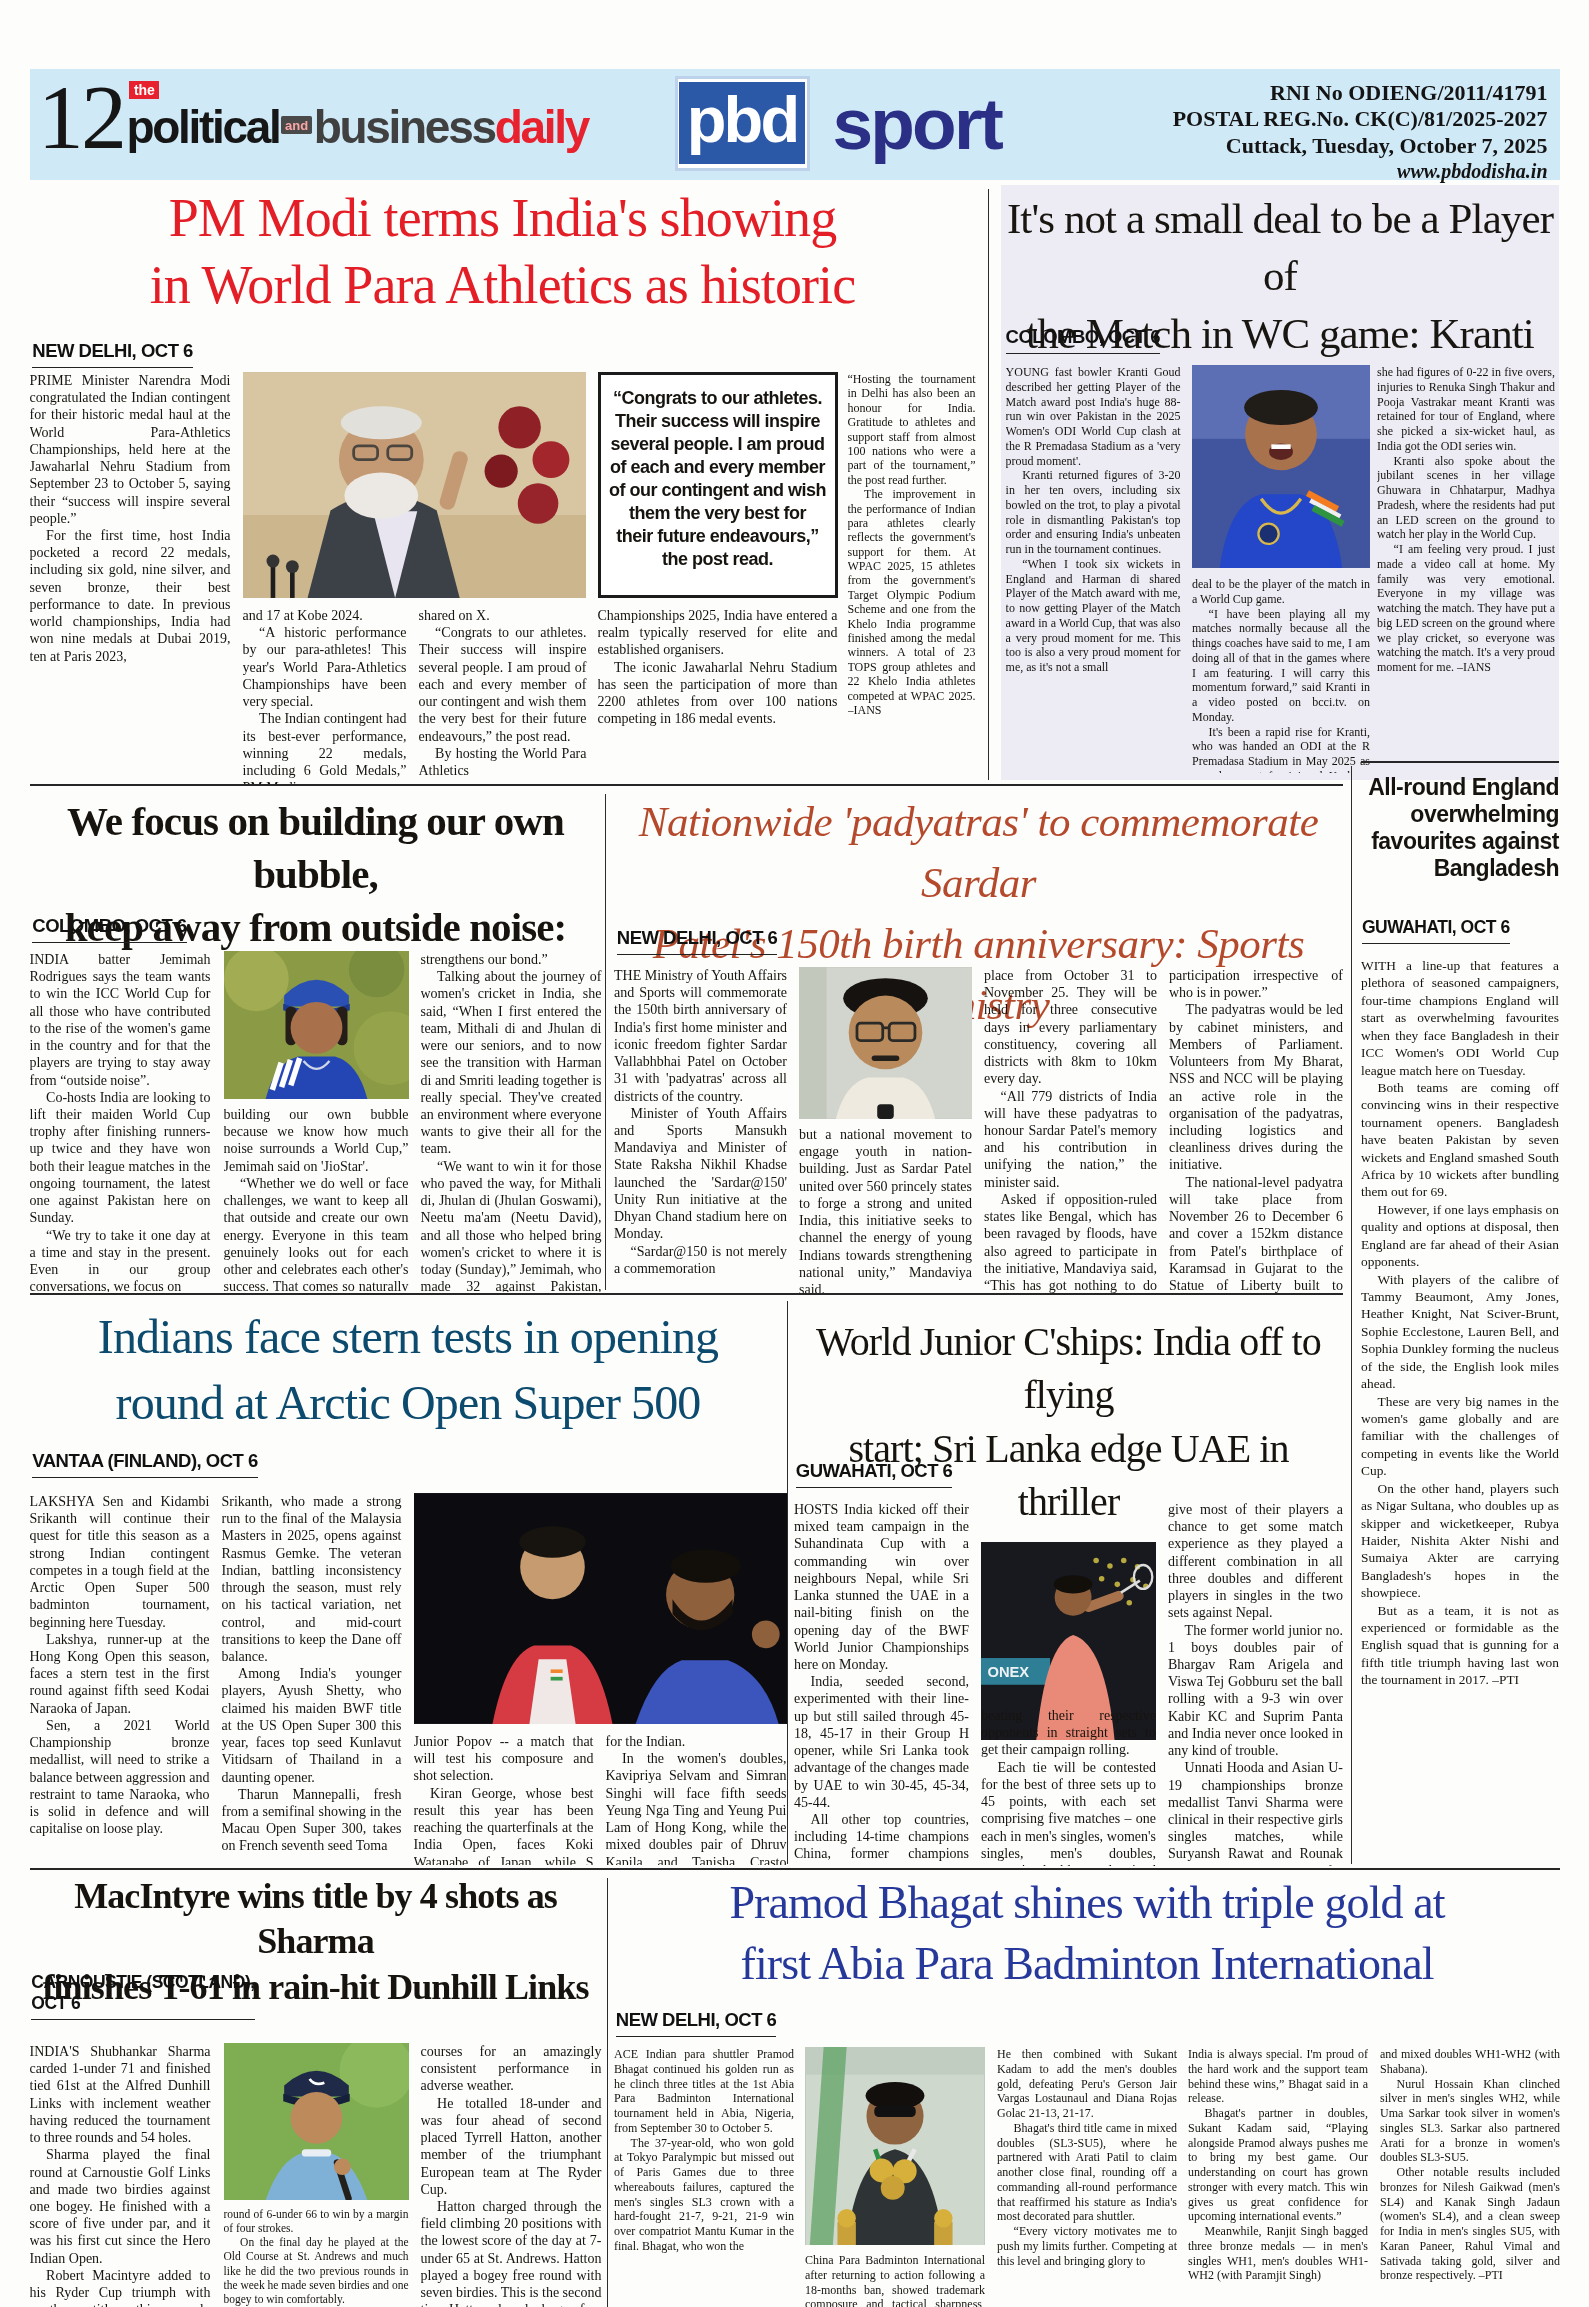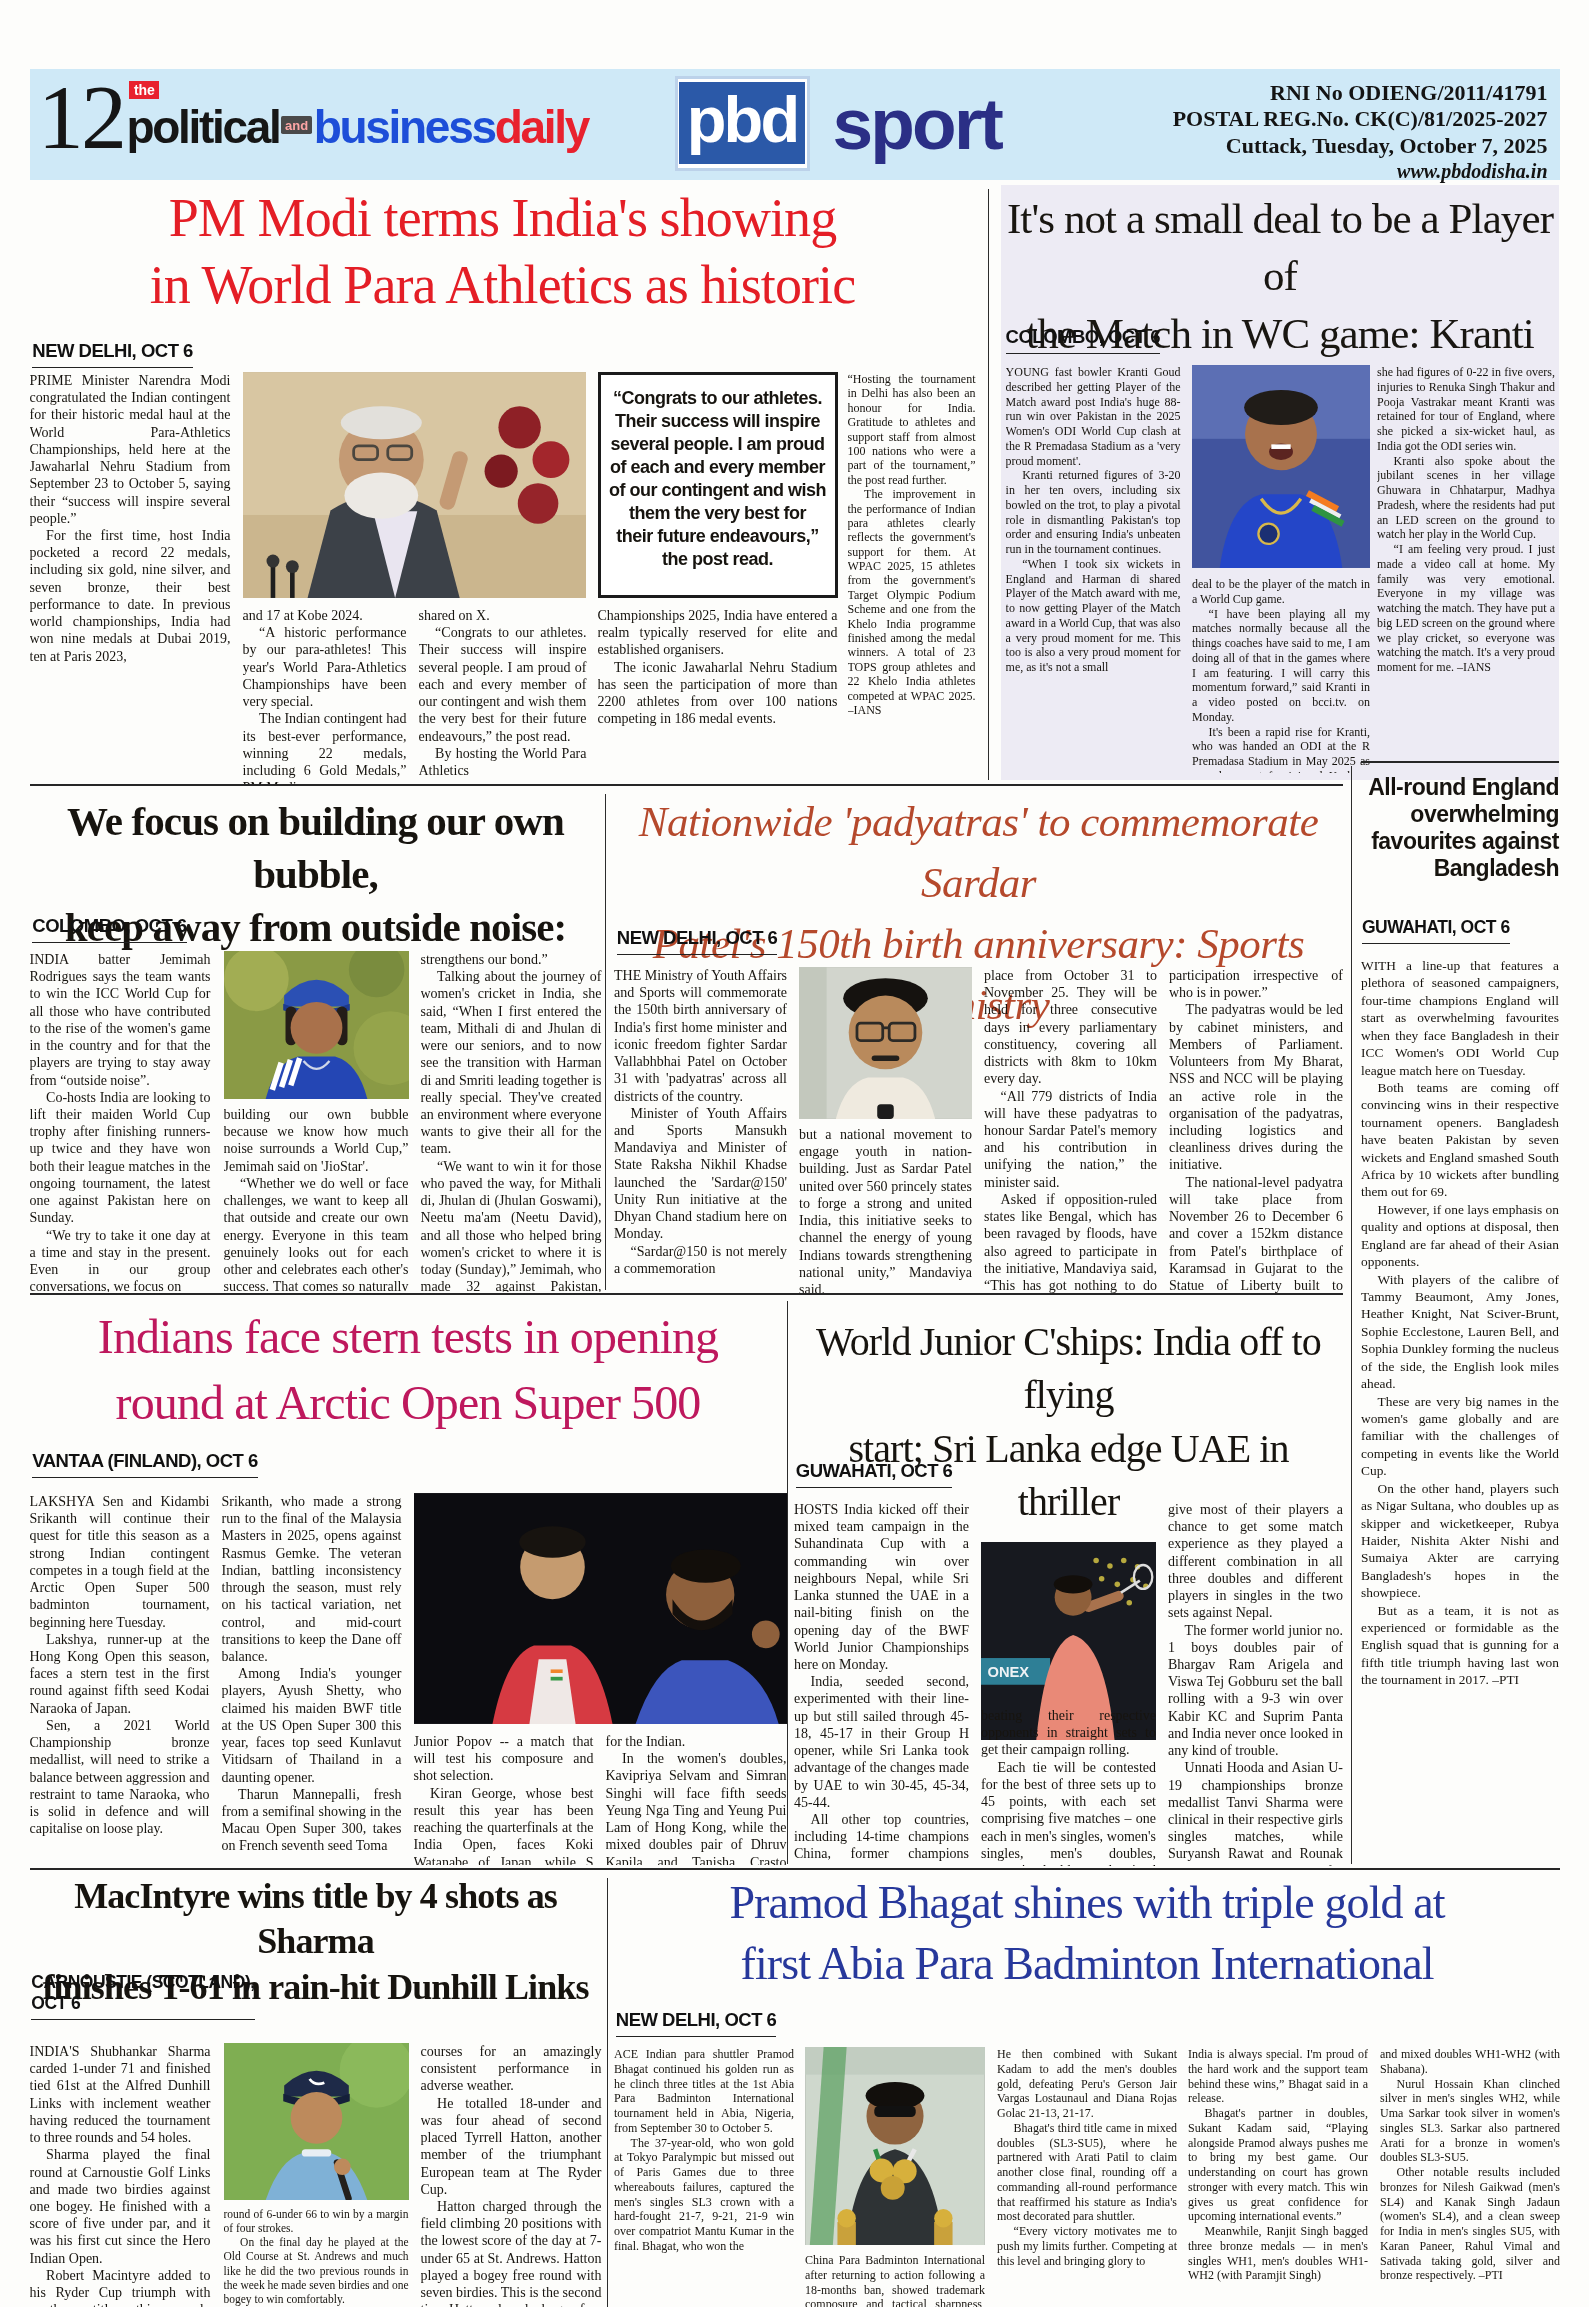--- a/index.html
+++ b/index.html
@@ -15,21 +15,21 @@
   .rule-v { position:absolute; background:#2c2c2c; width:1.4px; }
 
   
   #masthead { left:29.5px; top:69px; width:1530px; height:111px; background:#cfe9f7; }
   .page-num { position:absolute; left:8.3px; top:-5.5px; font-size:92px; font-weight:400; letter-spacing:-2.8px; color:#161616; }
   .paper-logo { position:absolute; left:97px; top:12px; }
   .logo-the { position:absolute; left:2.8px; top:0; background:#e8212e; color:#fff; font-family:"Liberation Sans",sans-serif; font-weight:700; font-size:14px; padding:0.9px 4.6px; }
   .logo-words { padding-top:18.5px; font-family:"Liberation Sans",sans-serif; font-weight:700; font-size:46px; letter-spacing:-2.3px; white-space:nowrap; }
   .logo-political { color:#161616; }
   .logo-and { font-size:13px; background:#4a4a4a; color:#fca5a5; padding:1.8px 3.7px; border-radius:1.8px; position:relative; top:-13px; letter-spacing:0; margin:0 1.8px; }
-  .logo-business { color:#1d4ed8; }
+  .logo-business { color:#404040; }
   .logo-daily { color:#e8212e; }
   .pbd-box { position:absolute; left:645px; top:6.5px; width:135px; height:95px; background:#fff; border:3.7px solid #bcd2ea; display:flex; align-items:center; justify-content:center; }
   .pbd-inner { background:#2b59a8; color:#fff; font-family:"Liberation Sans",sans-serif; font-weight:700; font-size:65px; letter-spacing:-2.8px; padding:0 7.4px 6.5px 7.4px; }
   .logo-sport { position:absolute; left:803px; top:13px; font-family:"Liberation Sans",sans-serif; font-weight:700; font-size:73px; letter-spacing:-2.8px; color:#2b2f86; }
   .mast-right { position:absolute; right:12px; top:11px; text-align:right; font-weight:700; font-size:22px; line-height:1.2; color:#141414; }
   .mast-right .site { font-style:italic; font-size:20px; }
   .mast-right p { margin:0; }
 
   
   .headline { position:absolute; width:100%; text-align:center; letter-spacing:-0.9px; }
@@ -61,21 +61,21 @@
   #art-pady { left:614px; top:789px; width:729px; height:504px; }
   #art-pady .headline { top:1.8px; font-size:43px; line-height:1.42; color:#b5492c; font-style:italic; font-weight:400; letter-spacing:-0.5px; }
   #art-pady .dateline { left:2.8px; top:138px; }
 
   #art-england { left:1361px; top:761px; width:198px; height:1104px; }
   #art-england .headline { top:13px; font-family:"Liberation Sans",sans-serif; font-weight:700; font-size:23px; line-height:1.18; letter-spacing:-0.5px;text-align:right; }
   #art-england .dateline { left:0.9px; top:156px; font-size:17.5px; }
   #art-england .body-col { font-size:13.4px; line-height:1.3; }
 
   #art-arctic { left:29.5px; top:1297px; width:757px; height:568px; }
-  #art-arctic .headline { top:6.5px; font-size:48px; line-height:1.38; color:#be185d; }
+  #art-arctic .headline { top:6.5px; font-size:48px; line-height:1.38; color:#0c4a6e; }
   #art-arctic .dateline { left:2.8px; top:153px; }
 
   #art-wjc { left:794px; top:1297px; width:549px; height:568px; }
   #art-wjc .headline { top:17.5px; font-size:40px; line-height:1.34; }
   #art-wjc .dateline { left:1.8px; top:163px; }
 
   #art-mac { left:29.5px; top:1873px; width:572px; height:484px; }
   #art-mac .headline { top:0.9px; font-size:36px; line-height:1.26; font-weight:700; }
   #art-mac .dateline { left:1.8px; top:99px; font-size:17.5px; }
   #mac-c2 { font-size:11.5px; }

